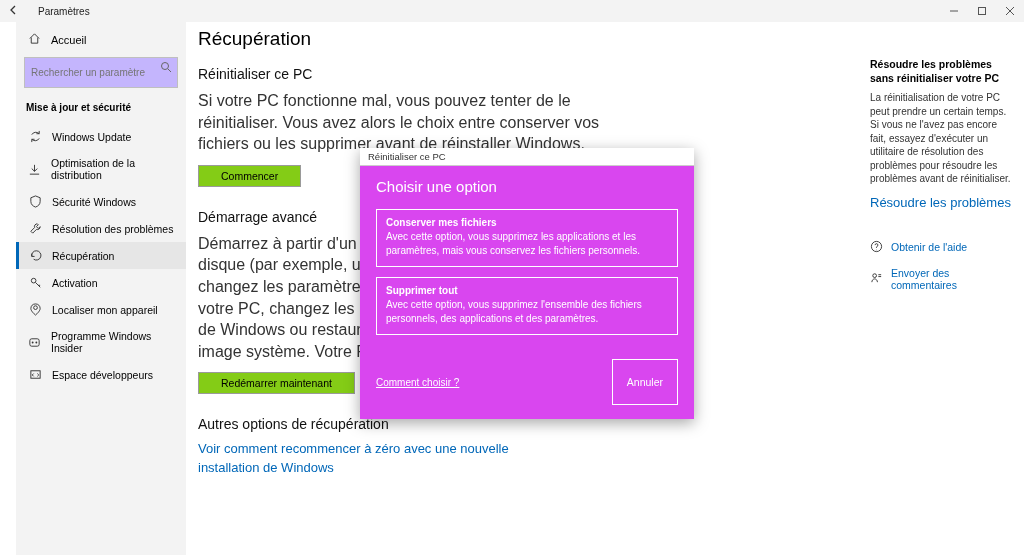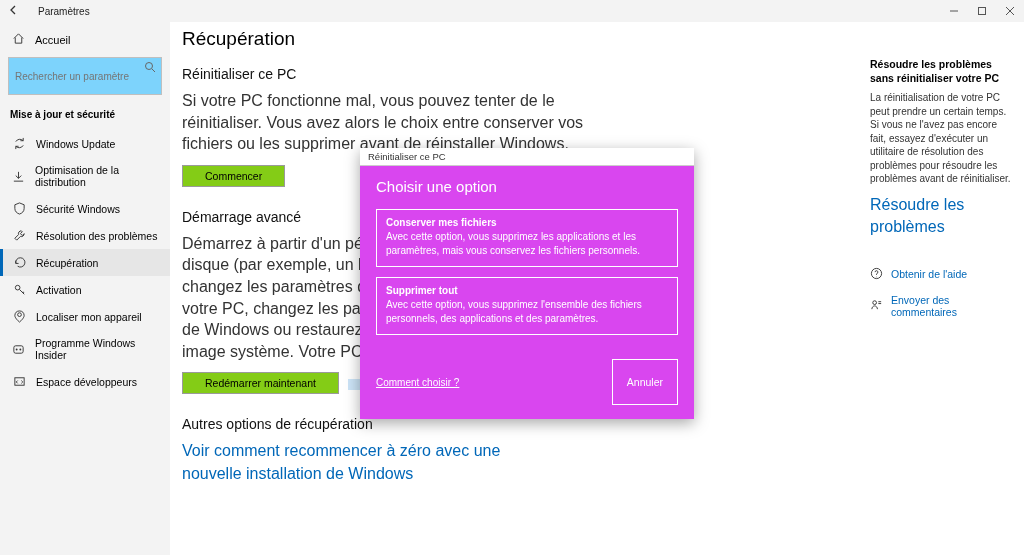--- a/index.html
+++ b/index.html
@@ -23,36 +23,36 @@
     display: flex;
     align-items: center;
     padding: 0 8px;
     gap: 18px;
     width: 170px;
   }
   .titlebar-title { color: #222; font-size: 10px; }
   .winctrls { margin-left: auto; display: flex; }
   .winbtn { width: 28px; height: 22px; display:flex; align-items:center; justify-content:center; color:#555; cursor:pointer; }
   .winbtn svg { stroke: #555; }
-  .app { display: flex; height: 533px; }
+  .app { display: flex; height: 533px; margin-left: 16px; }
   .sidebar {
     width: 170px;
     background: #f3f3f3;
     display: flex;
     flex-direction: column;
     padding-top: 4px;
     border-right: none;
   }
   .home-row { display:flex; align-items:center; gap:10px; padding:6px 12px; cursor:pointer; }
   .search-wrap { padding: 4px 8px 10px 8px; }
   .search {
     width: 100%;
-    height: 38px;
+    height: 31px;
     border: 1px solid #bfbfbf;
-    background: #7dd3fc;
+    background: #c4b5fd;
     font-size: 10px;
     padding: 0 20px 0 6px;
     color: #666;
     position: relative;
   }
   .search-box { position: relative; }
   .search-box .sicon { position:absolute; right:6px; top:4px; color:#666; }
   .group-label { font-size: 10px; font-weight:600; padding: 4px 10px 10px 10px; }
   .nav-item {
     display:flex; align-items:center; gap:10px;
@@ -73,21 +73,21 @@
   h2.section { font-size: 14px; font-weight:400; margin: 0 0 8px 0; color:#111; }
   .desc { font-size: 16px; color:#333; max-width: 440px; line-height:1.35; margin-bottom:10px; }
   .btn {
     display:inline-block;
     border:1px solid #9a9a9a;
     background:#84cc16;
     padding: 4px 22px;
     font-size: 10.5px;
     cursor:pointer;
   }
-  .link { color:#0067b8; font-size:16px; cursor:pointer; line-height:1.4; }
+  .link { color:#0067b8; font-size:13px; cursor:pointer; line-height:1.4; }
   .spaced { margin-bottom: 22px; }
   .right-col {
     width: 154px;
     padding: 36px 10px 0 0;
     font-size: 10px;
   }
   .help-title { font-size:10.5px; font-weight:600; margin-bottom:6px; line-height:1.3; }
   .help-body { font-size:10px; color:#333; line-height:1.35; margin-bottom:8px; }
   .side-link { display:flex; align-items:center; gap:8px; color:#0067b8; font-size:10.5px; margin-bottom:12px; cursor:pointer; }
   .side-link .i { color:#333; }

